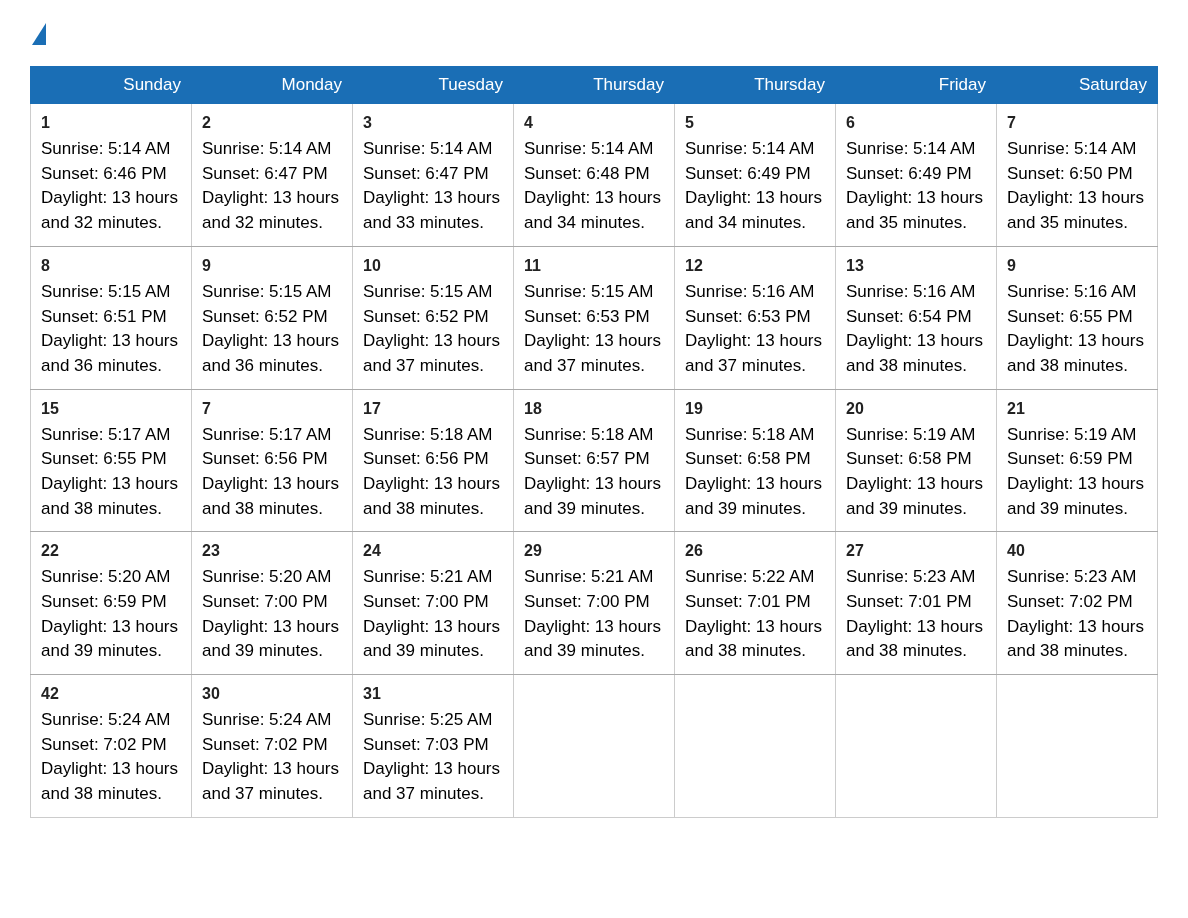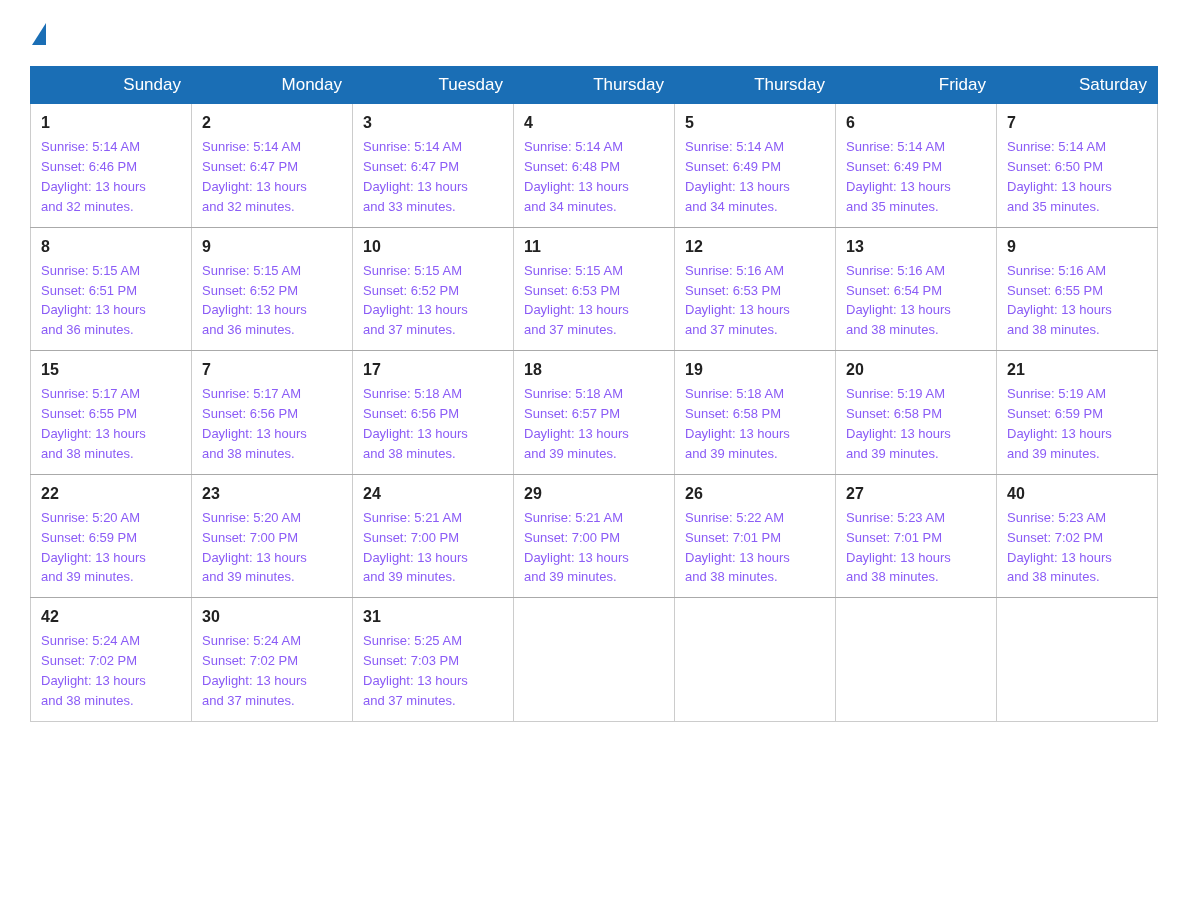--- a/index.html
+++ b/index.html
@@ -105,22 +105,22 @@
 
     .day-num {
       font-size: 16px;
       font-weight: bold;
       color: #222;
       display: block;
       margin-bottom: 3px;
     }
 
     .day-info {
-      color: #8b5cf6;
-      font-size: 13px;
+      color: #000000;
+      font-size: 17px;
     }
 
     .empty-cell {
       background: #fff;
     }
   </style>
 </head>
 <body>
 
 <div class="header-area">

